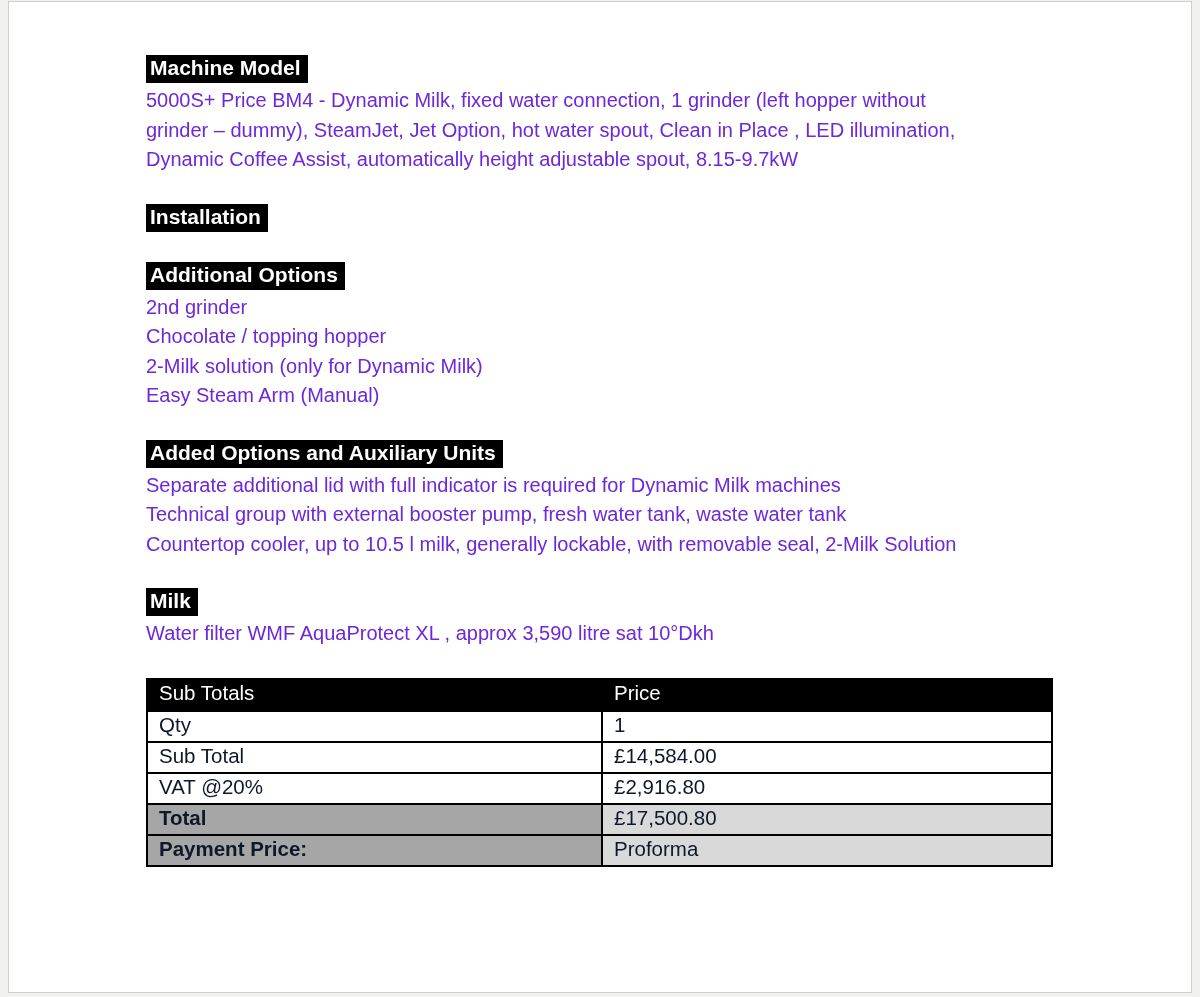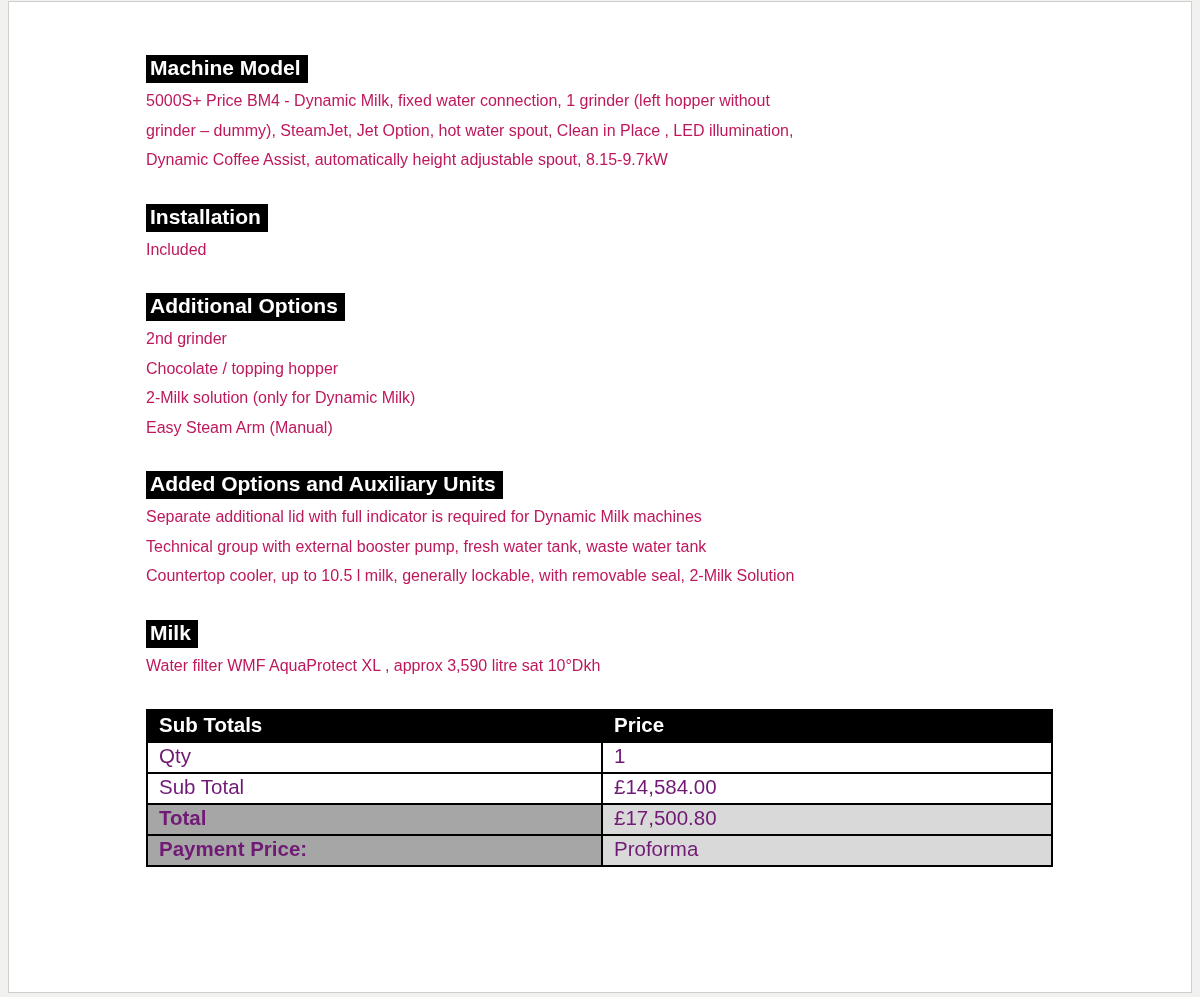--- a/index.html
+++ b/index.html
@@ -34,48 +34,47 @@
   .hl {
     display: inline-block;
     background: #000000;
     color: #ffffff;
     font-weight: bold;
     font-size: 21px;
     line-height: 24px;
     padding: 1px 7px 3px 4px;
   }
   .line {
-    font-size: 16px;
+    font-size: 20px;
     line-height: 29.5px;
-    color: #be185d;
+    color: #6d28d9;
     white-space: nowrap;
   }
   table.totals {
     border-collapse: collapse;
     width: 905px;
     margin-top: 2px;
     table-layout: fixed;
   }
   table.totals col.c1 { width: 455px; }
   table.totals col.c2 { width: 450px; }
   table.totals th, table.totals td {
     border: 2px solid #000000;
     font-size: 20.5px;
     font-weight: normal;
     text-align: left;
     padding: 0 4px 3px 11px;
     height: 26px;
-    color: #701a75;
+    color: #0f172a;
     overflow: hidden;
   }
   table.totals thead th {
     background: #000000;
     color: #ffffff;
     height: 27px;
-    font-weight: bold;
   }
   tr.shaded td.label-cell { background: #a6a6a6; font-weight: bold; }
   tr.shaded td.value-cell { background: #d9d9d9; }
 </style>
 </head>
 <body>
 
 <div class="page">
   <div class="content">
 
@@ -85,21 +84,20 @@
       </div>
       <div class="line">5000S+ Price BM4 - Dynamic Milk, fixed water connection, 1 grinder (left hopper without</div>
       <div class="line">grinder – dummy), SteamJet, Jet Option, hot water spout, Clean in Place , LED illumination,</div>
       <div class="line">Dynamic Coffee Assist, automatically height adjustable spout, 8.15-9.7kW</div>
     </div>
 
     <div class="section">
       <div class="section-heading">
         <span class="hl">Installation</span>
       </div>
-      <div class="line">Included</div>
     </div>
 
     <div class="section">
       <div class="section-heading">
         <span class="hl">Additional Options</span>
       </div>
       <div class="line">2nd grinder</div>
       <div class="line">Chocolate / topping hopper</div>
       <div class="line">2-Milk solution (only for Dynamic Milk)</div>
       <div class="line">Easy Steam Arm (Manual)</div>
@@ -134,20 +132,24 @@
       </thead>
       <tbody>
         <tr>
           <td class="label-cell">Qty</td>
           <td class="value-cell">1</td>
         </tr>
         <tr>
           <td class="label-cell">Sub Total</td>
           <td class="value-cell">£14,584.00</td>
         </tr>
+        <tr>
+          <td class="label-cell">VAT @20%</td>
+          <td class="value-cell">£2,916.80</td>
+        </tr>
         <tr class="shaded">
           <td class="label-cell">Total</td>
           <td class="value-cell">£17,500.80</td>
         </tr>
         <tr class="shaded">
           <td class="label-cell">Payment Price:</td>
           <td class="value-cell">Proforma</td>
         </tr>
       </tbody>
     </table>

